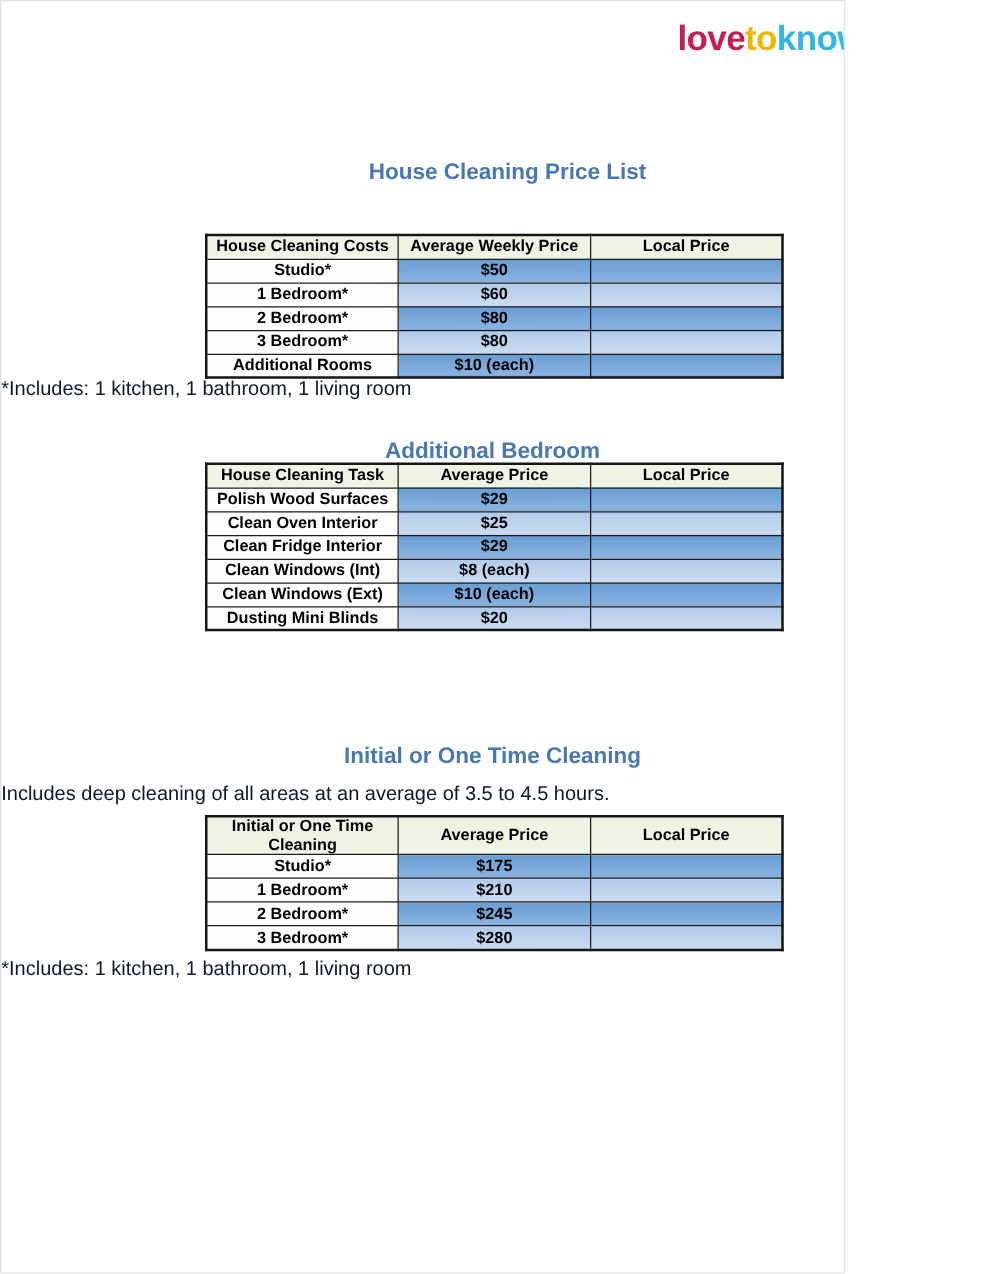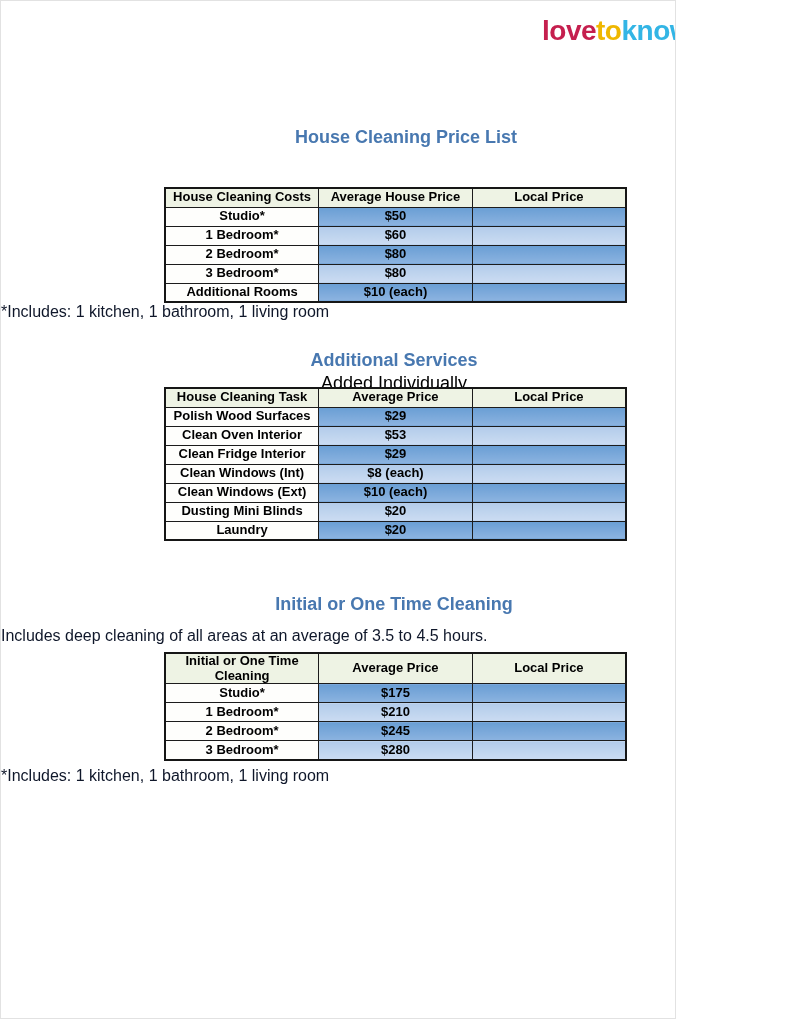--- a/index.html
+++ b/index.html
@@ -54,42 +54,42 @@
   .price-table th { background:#EEF3E4; }
   .price-table td.lbl { background:#FEFEFC;margin-top:34px; }
   .price-table tbody tr:nth-child(odd)  td.fill { background:linear-gradient(180deg,#699ED4 0%,#8CB3E0 100%); }
   .price-table tbody tr:nth-child(even) td.fill { background:linear-gradient(180deg,#B2CBEA 0%,#CBDCF2 100%); }
 
   #title-1    { top:126px;padding-left:24px; }
   #table-1    { top:186px; }
   #footnote-1 { top:302px; }
   #title-2    { top:349px; }
   #subtitle-2 { top:372px; }
-  #table-2    { top:386px; }
+  #table-2    { top:369px; }
   #title-3    { top:593px; }
   #subtitle-3 { top:626px; }
   #table-3    { top:651px; }
   #footnote-2 { top:766px; }
 </style>
 </head>
 <body>
 
 <div class="page">
 
   <div class="logo">
     <span class="logo-love">love</span><span class="logo-to">to</span><span class="logo-know">know</span>
   </div>
 
   <div class="sec-title" id="title-1">House Cleaning Price List</div>
 
   <table class="price-table" id="table-1">
     <thead>
       <tr>
         <th>House Cleaning Costs</th>
-        <th>Average House Price</th>
+        <th>Average Weekly Price</th>
         <th>Local Price</th>
       </tr>
     </thead>
     <tbody>
       <tr>
         <td class="lbl">Studio*</td>
         <td class="fill">$50</td>
         <td class="fill"></td>
       </tr>
       <tr>
@@ -110,64 +110,59 @@
       <tr>
         <td class="lbl">Additional Rooms</td>
         <td class="fill">$10 (each)</td>
         <td class="fill"></td>
       </tr>
     </tbody>
   </table>
 
   <div class="note-serif note-shifted" id="footnote-1">*Includes: 1 kitchen, 1 bathroom, 1 living room</div>
 
-  <div class="sec-title" id="title-2">Additional Services</div>
+  <div class="sec-title" id="title-2">Additional Bedroom</div>
   <div class="subtitle-sans" id="subtitle-2">Added Individually</div>
 
   <table class="price-table" id="table-2">
     <thead>
       <tr>
         <th>House Cleaning Task</th>
         <th>Average Price</th>
         <th>Local Price</th>
       </tr>
     </thead>
     <tbody>
       <tr>
         <td class="lbl">Polish Wood Surfaces</td>
         <td class="fill">$29</td>
         <td class="fill"></td>
       </tr>
       <tr>
         <td class="lbl">Clean Oven Interior</td>
-        <td class="fill">$53</td>
+        <td class="fill">$25</td>
         <td class="fill"></td>
       </tr>
       <tr>
         <td class="lbl">Clean Fridge Interior</td>
         <td class="fill">$29</td>
         <td class="fill"></td>
       </tr>
       <tr>
         <td class="lbl">Clean Windows (Int)</td>
         <td class="fill">$8 (each)</td>
         <td class="fill"></td>
       </tr>
       <tr>
         <td class="lbl">Clean Windows (Ext)</td>
         <td class="fill">$10 (each)</td>
         <td class="fill"></td>
       </tr>
       <tr>
         <td class="lbl">Dusting Mini Blinds</td>
-        <td class="fill">$20</td>
-        <td class="fill"></td>
-      </tr>
-      <tr>
-        <td class="lbl">Laundry</td>
         <td class="fill">$20</td>
         <td class="fill"></td>
       </tr>
     </tbody>
   </table>
 
   <div class="sec-title" id="title-3">Initial or One Time Cleaning</div>
   <div class="note-serif note-centered" id="subtitle-3">Includes deep cleaning of all areas at an average of 3.5 to 4.5 hours.</div>
 
   <table class="price-table" id="table-3">

